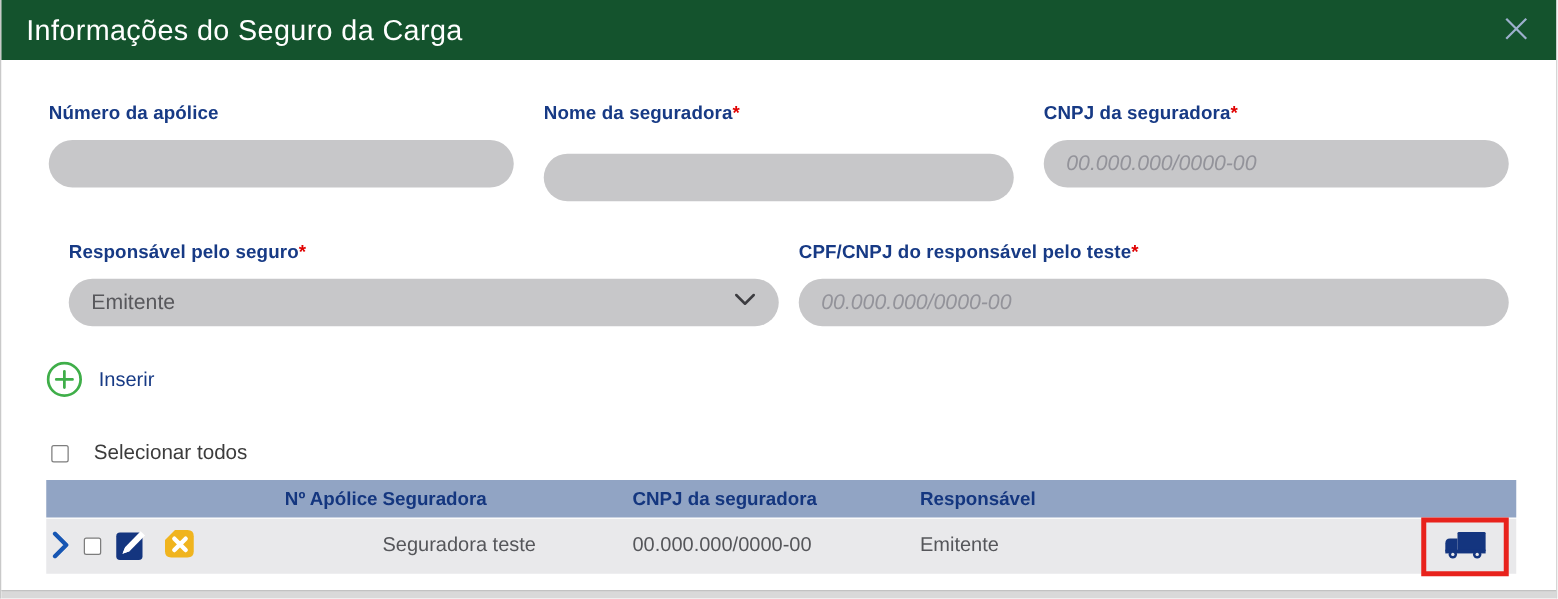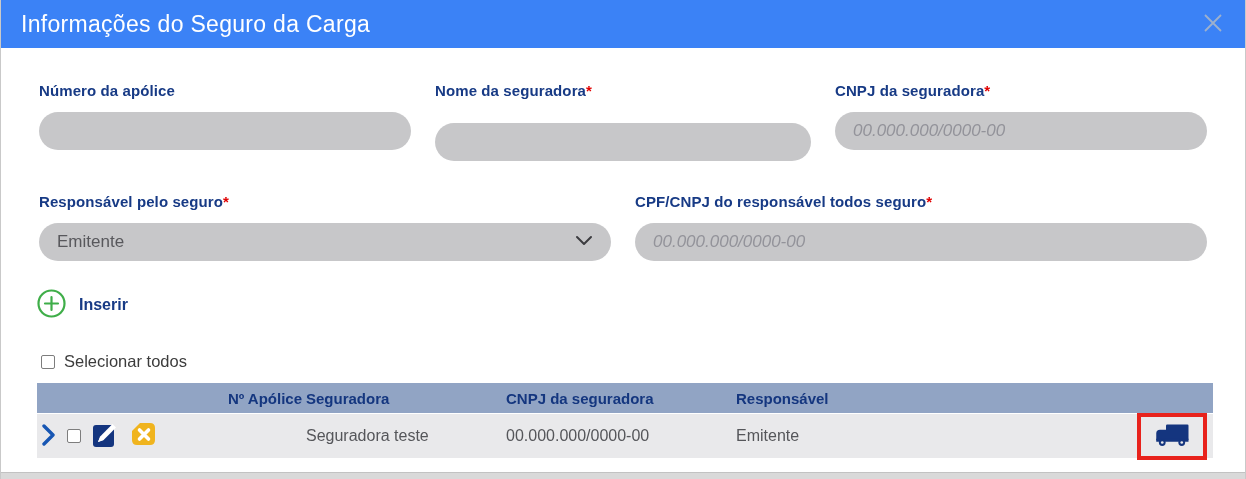--- a/index.html
+++ b/index.html
@@ -3,57 +3,57 @@
 <meta charset="utf-8">
 <style>
   * { box-sizing: border-box; margin: 0; padding: 0; }
   body { font-family: "Liberation Sans", sans-serif; background: #ffffff; }
   .modal {
     position: relative; width: 1246px; height: 479px; background: #ffffff;
     border-left: 1px solid #c9c9c9; border-right: 1px solid #c9c9c9; overflow: hidden;
   }
   
   .modal-header {
-    height: 48px; background: #3b82f6; display: flex; align-items: center;
+    height: 48px; background: #14532d; display: flex; align-items: center;
     justify-content: space-between; padding: 3px 20px; text-align: right;
   }
   .modal-title { color: #ffffff; font-size: 23px; font-weight: 400; letter-spacing: 0.3px; }
   .close-btn { background: none; border: none; cursor: pointer; display: flex; align-items: center; }
   
   .form-area { padding: 0 38px; }
   .form-row { display: flex; justify-content: space-between; }
   .row1 { margin-top: 34px; }
   .row2 { margin-top: 32px; }
   .field { display: flex; flex-direction: column; }
   .w-sm { width: 372px; }
   .w-md { width: 376px; gap: 11px; }
-  .w-lg { width: 572px; }
+  .w-lg { width: 572px; margin-left: 16px; }
   .field-label {
     color: #173a85; font-weight: bold; font-size: 15px; margin-bottom: 13px; letter-spacing: 0.1px;
   }
   .req { color: #e00000; font-weight: bold; }
   .pill-input {
     height: 38px; border: none; border-radius: 19px; background: #c7c7c9;
     padding: 0 18px; font-size: 17px; color: #4a4a4e; width: 100%; outline: none;
     font-family: "Liberation Sans", sans-serif;
   }
   .pill-input::placeholder { color: #93939a; font-style: italic; }
   .pill-select {
     height: 38px; border-radius: 19px; background: #c7c7c9; display: flex;
     align-items: center; justify-content: space-between; padding: 0 18px; cursor: pointer;
   }
   .select-value { font-size: 17px; color: #58585c; }
   
   .insert-btn {
     margin: 28px 0 0 36px; display: inline-flex; align-items: center; gap: 13px;
     background: none; border: none; cursor: pointer;
   }
-  .insert-label { color: #173a85; font-weight: bold; font-size: 16px; }
-  
-  .select-all { margin: 30px 1px 0 40px; display: flex; align-items: center; gap: 9px; }
+  .insert-label { color: #173a85; font-weight: normal; font-size: 16px; }
+  
+  .select-all { margin: 30px 1px 0 40px; display: flex; align-items: center; gap: 20px; }
   .checkbox {
     width: 14px; height: 14px; background: #ffffff; border: 1.5px solid #7d7d7d;
     border-radius: 2px; display: inline-block; cursor: pointer; flex: none;
   }
   .select-all-label { font-size: 16.5px; color: #3c3c3c; }
   
   .table { margin: 12px 0 0 36px; width: 1176px; }
   .thead {
     height: 30px; background: #91a4c4; display: flex; align-items: center;
     font-weight: bold; font-size: 15px; color: #14367f;
@@ -120,21 +120,21 @@
         <div class="pill-select">
           <span class="select-value">Emitente</span>
           <span>
             <svg width="18" height="12" viewBox="0 0 18 12">
                 <path d="M2 2 L9 9 L16 2" stroke="#3c3c40" stroke-width="2" fill="none" stroke-linecap="round" stroke-linejoin="round"></path>
               </svg>
           </span>
         </div>
       </div>
       <div class="field w-lg">
-        <label class="field-label"><span>CPF/CNPJ do responsável todos seguro</span><span class="req">*</span></label>
+        <label class="field-label"><span>CPF/CNPJ do responsável pelo teste</span><span class="req">*</span></label>
         <input class="pill-input" type="text" placeholder="00.000.000/0000-00" style="">
       </div>
     </div>
   </div>
 
   
   <button class="insert-btn">
     <span>
       <svg width="29" height="29" viewBox="0 0 29 29">
         <circle cx="14.5" cy="14.5" r="13" fill="none" stroke="#3fae49" stroke-width="2.2"></circle>

